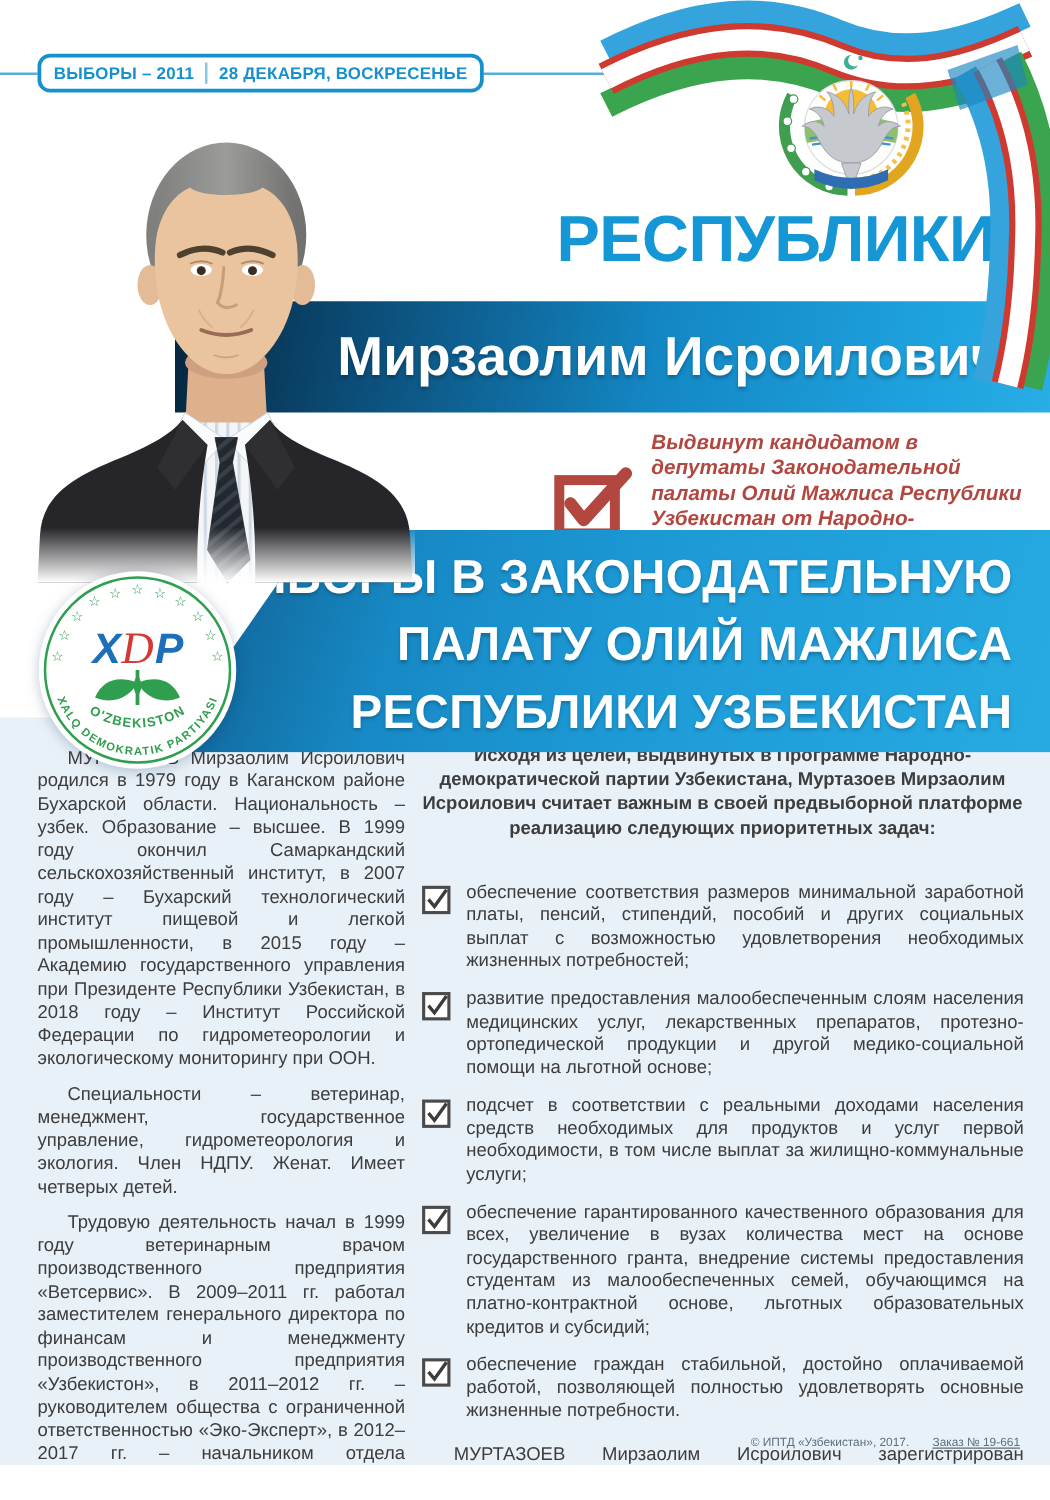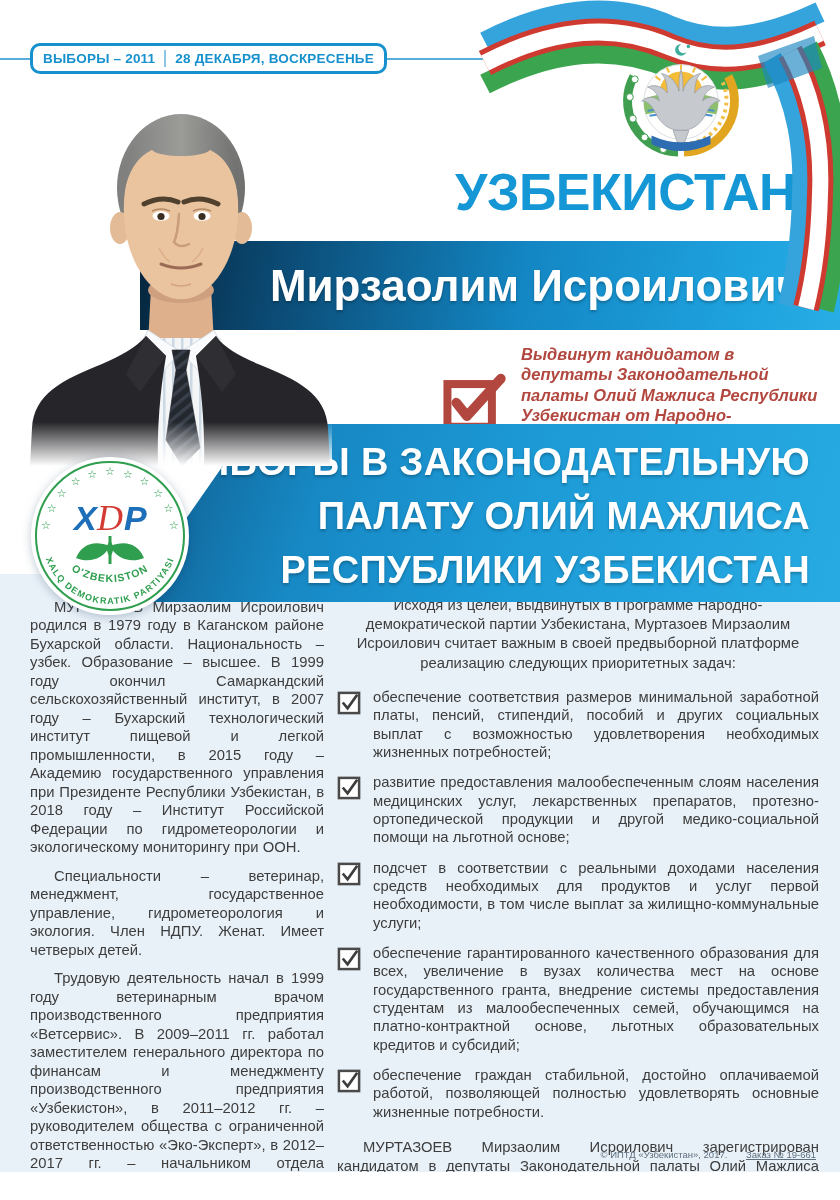--- a/index.html
+++ b/index.html
@@ -66,21 +66,21 @@
   .bodysec { position:absolute; left:0; top:574px; width:840px; height:598px; background:#e9f1f8; overflow:hidden; z-index:1; }
   .leftcol {
     position:absolute; left:30px; top:24px; width:294px;
     color:#3d3d3d; font-size:14.8px; line-height:1.25; text-align:justify;
   }
   .leftcol p { margin:0 0 10px 0; text-indent:24px; }
   .rightcol {
     position:absolute; left:337px; top:22px; width:482px;
     color:#3d3d3d; font-size:14.8px; line-height:1.24;
   }
-  .intro { font-weight:normal; text-align:center; margin:0 0 15px 0; line-height:1.3; }
+  .intro { font-weight:bold; text-align:center; margin:0 0 32px 0; line-height:1.3; }
   .pitem { display:grid; grid-template-columns:36px 1fr; margin-bottom:12px; text-align:justify; }
   .pitem svg { margin-top:2px; }
   .closing { text-align:justify; text-indent:26px; margin-top:17px; }
   .imprint { position:absolute; right:24px; bottom:12px; font-size:9.5px; color:#5d6e7e; }
   .imprint span + span { margin-left:16px;text-decoration:underline; }
 </style>
 </head>
 <body>
 
 <div class="page">
@@ -189,21 +189,21 @@
     <path d="M186,238 L153,260 L170,278 L194,254 Z" fill="#fafbfc" stroke="#c9d4dd" stroke-width=".8"></path>
     <path d="M144,258 L162,258 L158,278 L148,278 Z" fill="url(#tiep)" stroke="#1b1f26" stroke-width=".6"></path>
     <path d="M148,278 L158,278 L172,356 L154,374 L138,348 Z" fill="url(#tiep)" stroke="#1b1f26" stroke-width=".6"></path>
     <path d="M2,374 L4,336 C6,302 34,288 74,272 C92,264 108,256 118,244 L138,264 C132,300 129,336 130,374 Z" fill="#26262a"></path>
     <path d="M302,374 L300,336 C298,302 270,288 230,272 C212,264 196,256 188,244 L168,264 C174,300 177,336 176,374 Z" fill="#26262a"></path>
     <path d="M118,244 L138,264 L112,300 L98,282 Z" fill="#2e2e33"></path>
     <path d="M188,244 L168,264 L194,300 L208,282 Z" fill="#2e2e33"></path>
     <rect x="0" y="330" width="304" height="44" fill="url(#fadeb)"></rect>
   </svg>
 
-  <div class="surname">УЗБЕКИСТАН</div>
+  <div class="surname">РЕСПУБЛИКИ</div>
 
   <div class="nameband">
     <span class="nm">Мирзаолим Исроилович</span>
   </div>
 
   <div class="nominate">
     <svg class="box" viewBox="0 0 72 66">
       <rect x="5" y="13" width="50" height="48" fill="#fff" stroke="#b2473f" stroke-width="9"></rect>
       <path d="M 15,34 L 27,49 L 65,7" stroke="#b2473f" stroke-width="11" fill="none" stroke-linecap="round" stroke-linejoin="round"></path>
     </svg>

